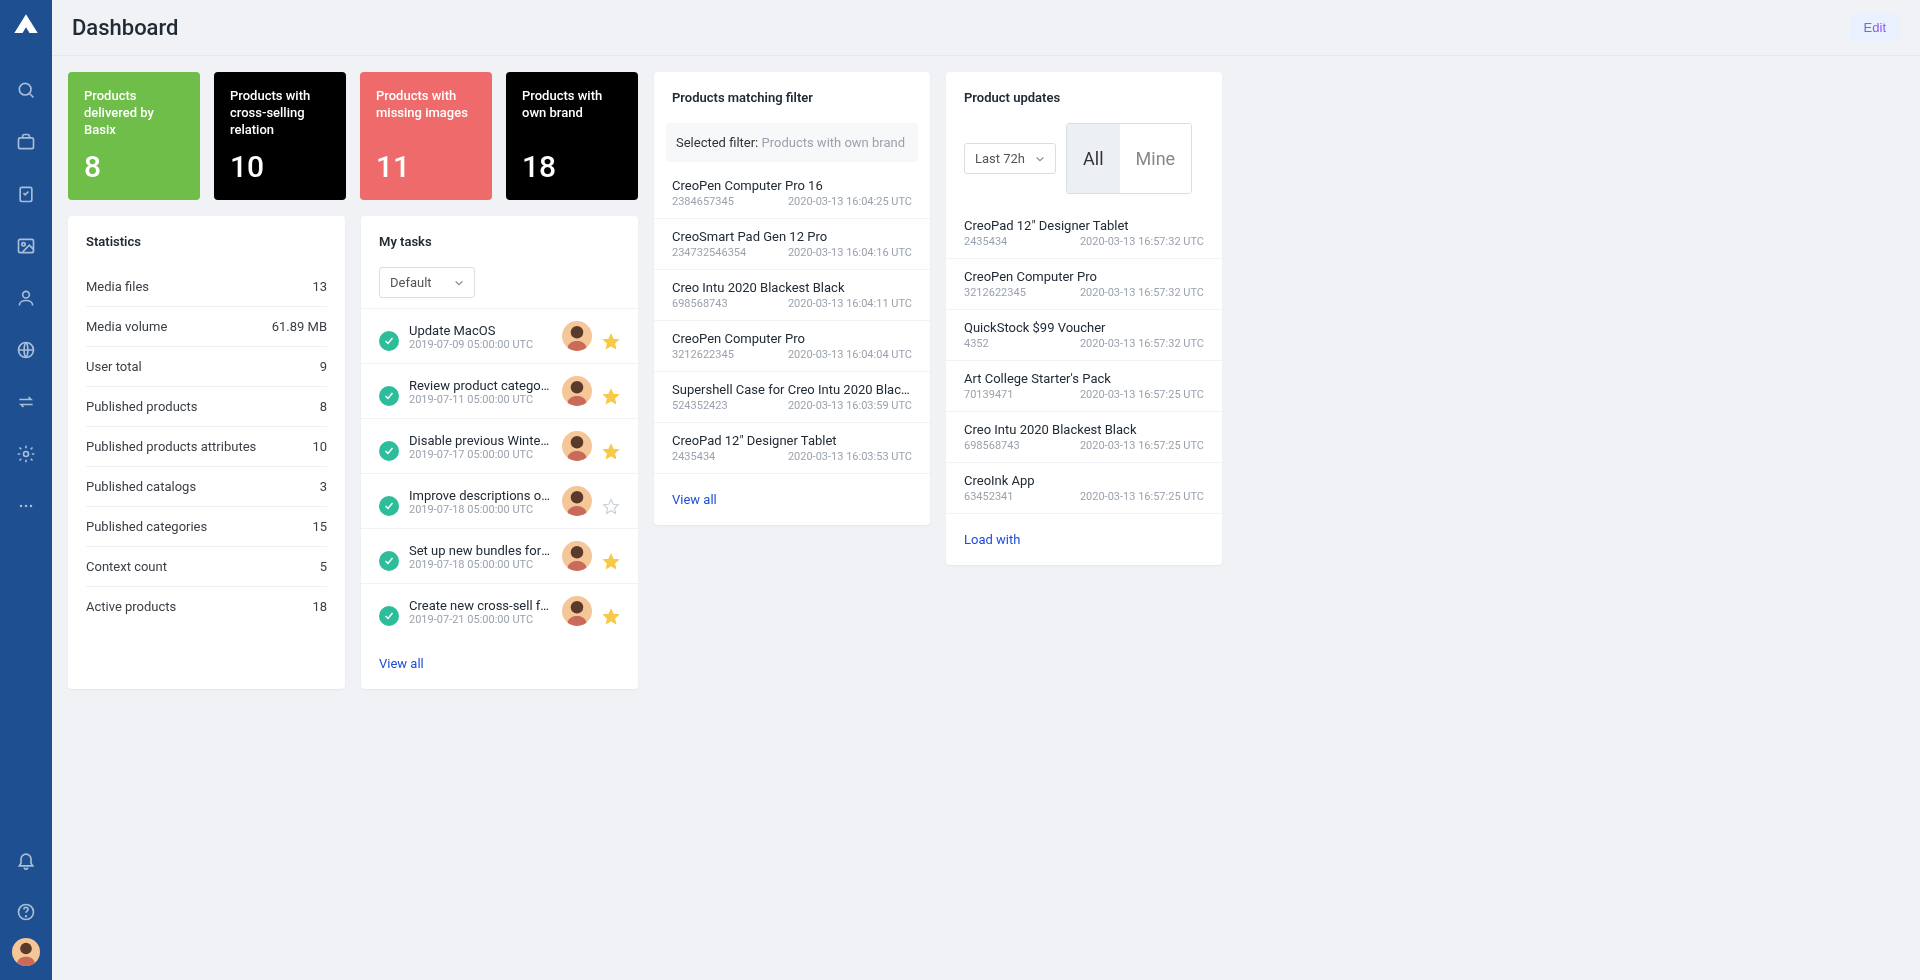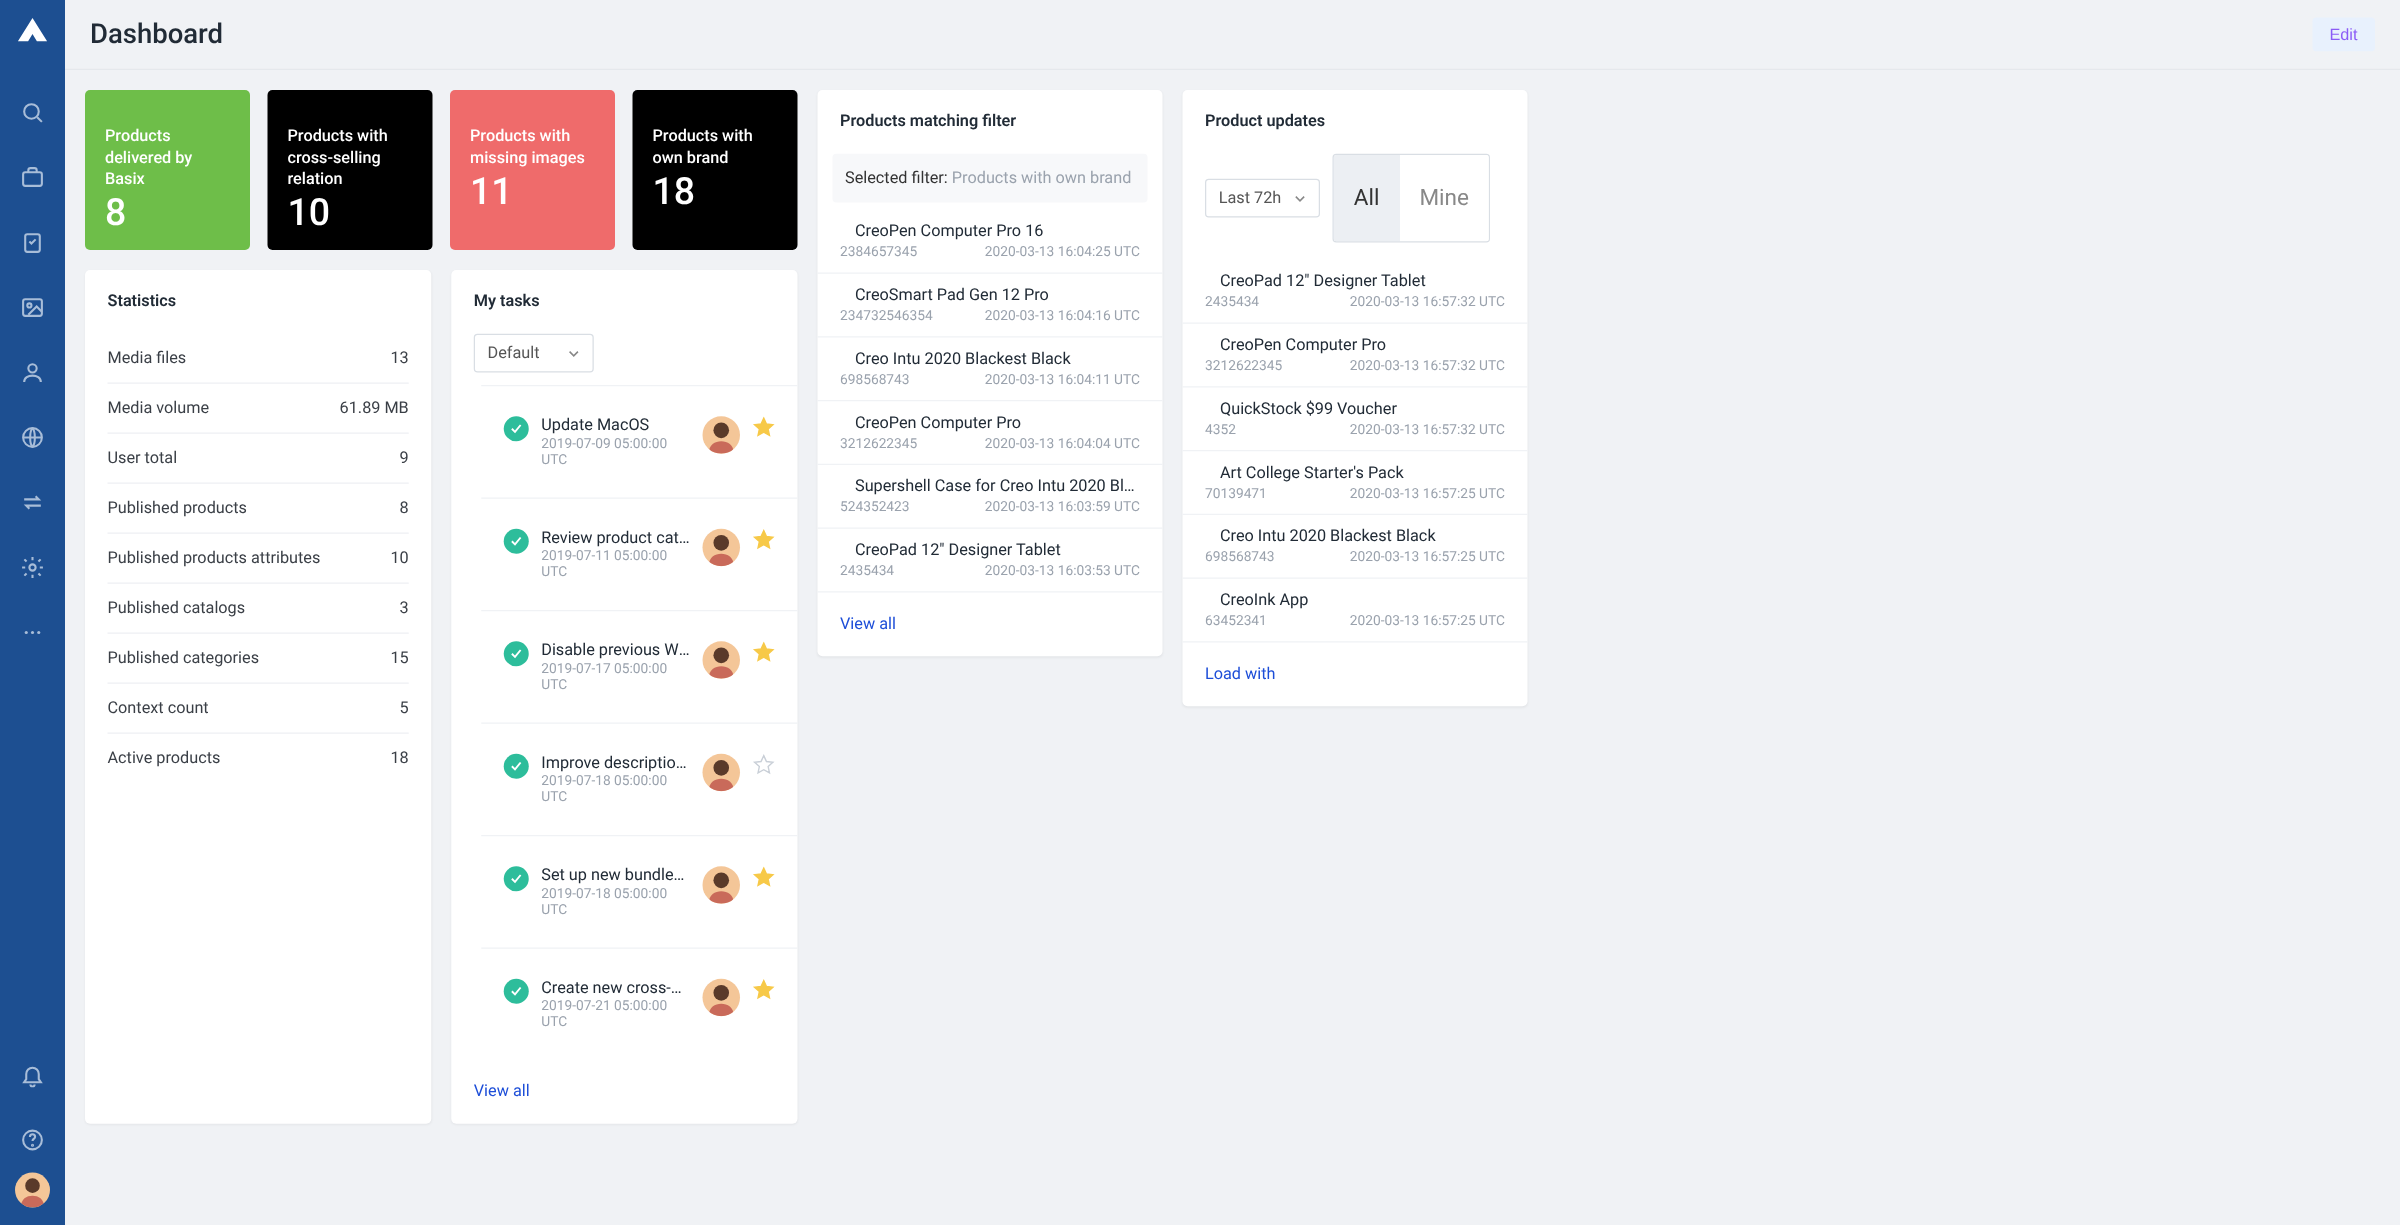--- a/index.html
+++ b/index.html
@@ -63,21 +63,21 @@
   display: flex;
   gap: 16px;
   overflow: auto;
   align-items: flex-start;
 }
 .col-left { width: 570px; flex-shrink: 0; }
 .stat-cards { display: flex; gap: 14px; margin-bottom: 16px; }
 .stat-card {
   flex: 1;
   border-radius: 4px;
-  padding: 30px 16px;
+  padding: 16px 16px;
   color: #fff;
   height: 128px;
   display: flex;
   flex-direction: column;
   justify-content: space-between;
 }
 .stat-card .label { font-size: 13px; font-weight: 500; line-height: 1.3; }
 .stat-card .value { font-size: 30px; font-weight: 500; }
 .green { background: #6ebe49; }
 .blue { background: #000000; }
@@ -114,25 +114,24 @@
   color: #555;
   display: flex;
   align-items: center;
   justify-content: space-between;
   width: 96px;
   cursor: pointer;
 }
 .task-list {}
 .task-item {
   display: flex;
-  align-items: flex-start;
+  align-items: flex-end;
   gap: 10px;
-  padding: 24px 18px;
+  padding: 12px 18px;
   border-top: 1px solid #f0f2f5;
-  margin-left: 24px;
 }
 .check-icon {
   width: 20px; height: 20px;
   border-radius: 50%;
   background: #2dbd9b;
   display: flex; align-items: center; justify-content: center;
   color: #fff;
   flex-shrink: 0;
 }
 .task-text { flex: 1; min-width: 0; }
@@ -171,21 +170,20 @@
 .selected-filter-bar .val { color: #9aa2ad; }
 .product-row {
   padding: 10px 18px;
   border-bottom: 1px solid #f0f2f5;
 }
 .product-row .name {
   font-size: 13px;
   white-space: nowrap;
   overflow: hidden;
   text-overflow: ellipsis;
-  margin-left: 12px;
 }
 .product-row .meta {
   display: flex;
   justify-content: space-between;
   font-size: 11px;
   color: #9aa2ad;
   margin-top: 2px;
 }
 .updates-controls {
   display: flex;

